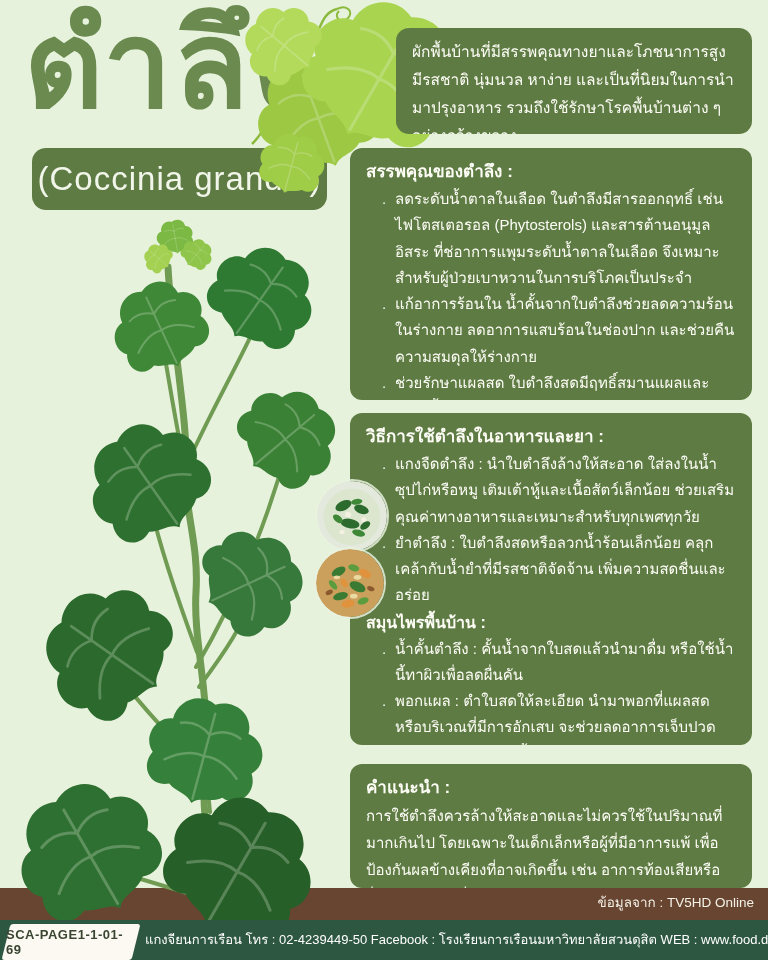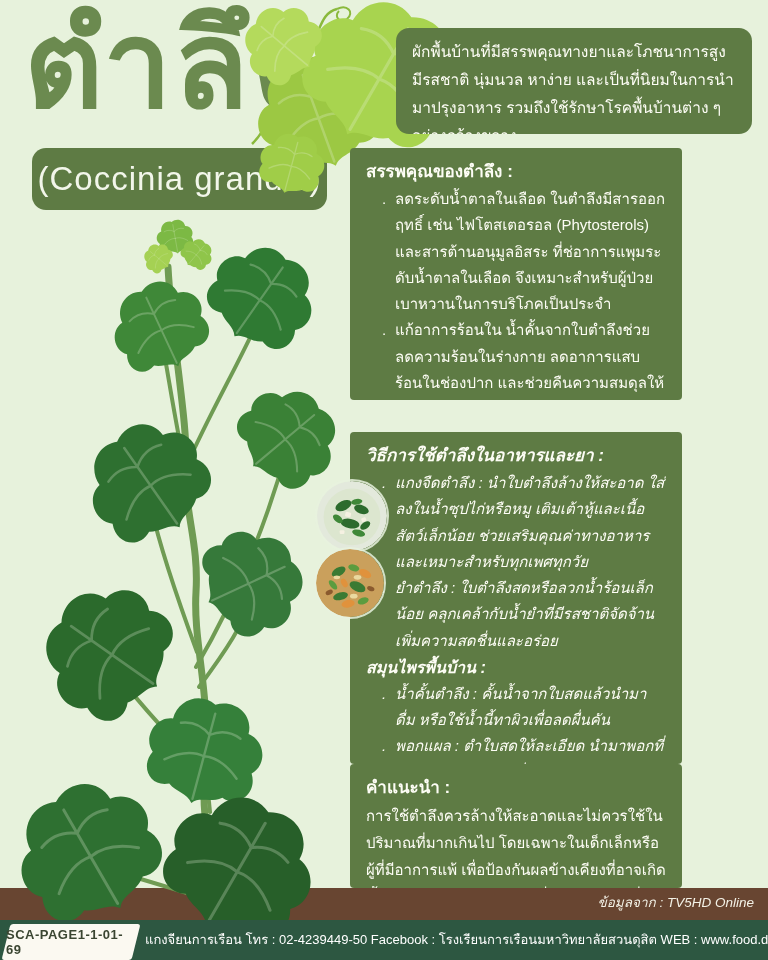--- a/index.html
+++ b/index.html
@@ -6,44 +6,44 @@
   .page{position:relative;width:768px;height:960px;background:#e7f2dc;overflow:hidden;
         font-family:"Liberation Sans",sans-serif;}
   
   .title{position:absolute;left:24px;top:-14px;font-size:122px;font-weight:600;
          color:#6b8a4f;line-height:1.3;letter-spacing:2px;z-index:2;}
   
   .latin{position:absolute;left:32px;top:148px;width:295px;height:62px;background:#5e7b44;
          border-radius:14px;display:flex;align-items:center;justify-content:center;
          color:#f2f6ea;font-size:33px;letter-spacing:1px;z-index:2;}
   
-  .gbox{position:absolute;left:350px;width:332px;background:#5e7b44;border-radius:4px;
+  .gbox{position:absolute;left:350px;width:402px;background:#5e7b44;border-radius:12px;
         color:#fdfdf5;box-sizing:border-box;padding:10px 16px 10px 16px;overflow:hidden;z-index:3;}
   .gbox p, .gbox div{overflow-wrap:anywhere;}
   .intro{top:28px;left:396px;width:356px;height:106px;border-radius:13px;
          font-size:15.5px;line-height:1.8;}
   .intro p{margin:0;}
   .box2{top:148px;height:252px;}
-  .box3{top:432px;height:332px;font-style:italic;}
+  .box3{top:413px;height:332px;}
   .box4{top:764px;height:124px;}
   .hd{font-size:17px;font-weight:600;line-height:1.65;}
   .sub{font-size:16px;font-weight:600;line-height:1.7;}
   .li{display:flex;padding-left:16px;font-size:15px;line-height:1.75;}
   .li .dot{flex:0 0 13px;width:13px;}
   .box4 .body{font-size:15px;line-height:1.8;}
   
   .dish{position:absolute;border-radius:50%;overflow:hidden;z-index:4;
         border:2px solid rgba(232,242,222,.85);box-sizing:border-box;}
   .dish1{left:315px;top:479px;width:74px;height:74px;}
   .dish2{left:314px;top:547px;width:72px;height:72px;}
   .dish svg{display:block;width:100%;height:100%;}
   
   .soil{position:absolute;left:0;top:888px;width:768px;height:32px;background:#684531;z-index:1;}
   .source{position:absolute;right:14px;top:0;height:25px;line-height:30px;color:#f3f1e6;
-          font-size:13.5px;font-style:italic;}
+          font-size:13.5px;}
   .footer{position:absolute;left:0;top:920px;width:768px;height:40px;background:#2d5741;z-index:5;}
   .contact{margin-left:145px;line-height:40px;color:#ffffff;font-size:13px;white-space:nowrap;}
   .contact .b{font-weight:normal;}
   .codebadge{position:absolute;left:6px;top:924px;width:130px;height:36px;background:#fbf9f1;
              transform:skewX(-14deg);border-radius:3px;z-index:6;display:flex;
              align-items:center;justify-content:center;}
   .codebadge span{transform:skewX(14deg);font-size:13px;font-weight:bold;color:#3a4531;
                   letter-spacing:.5px;}
   
   .plant{position:absolute;left:0;top:212px;width:340px;height:723px;z-index:2;}

